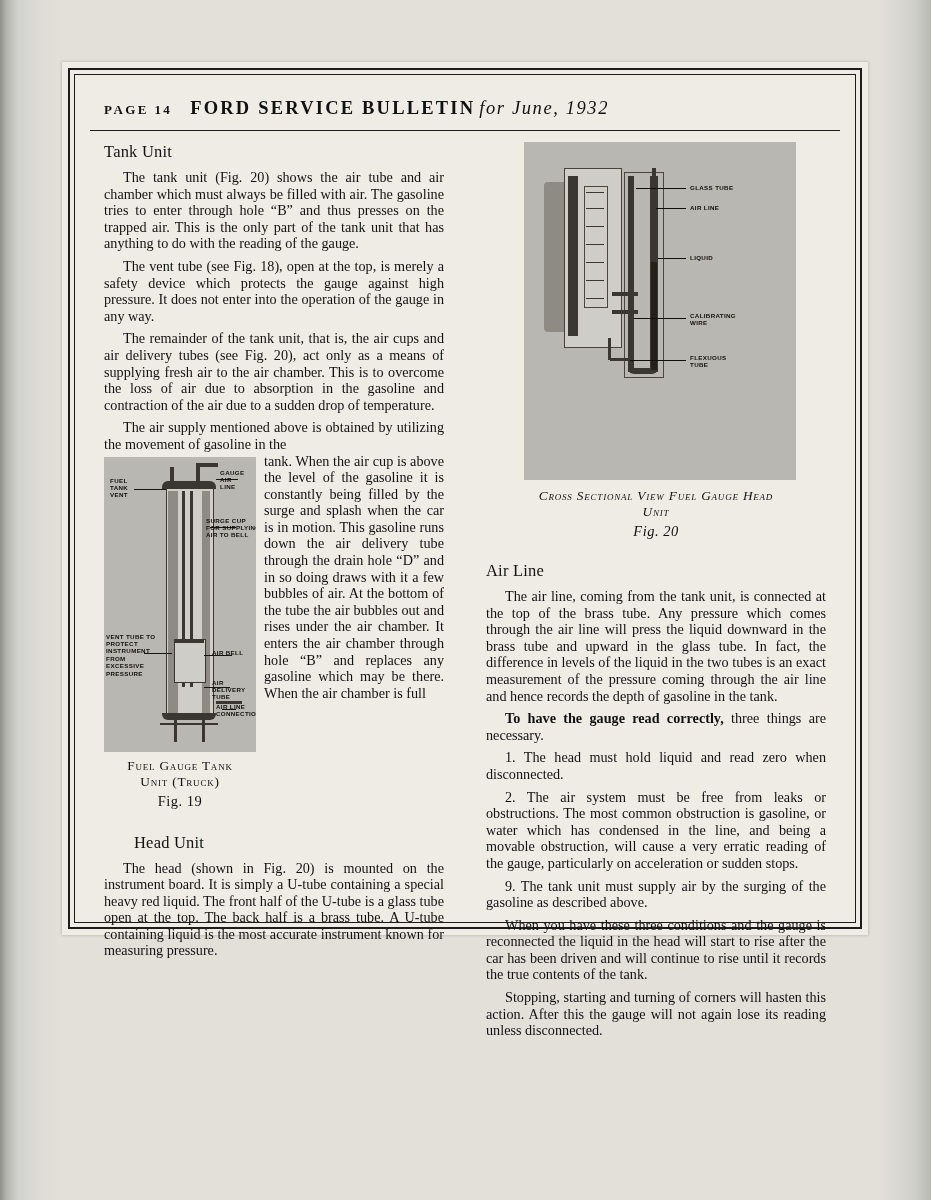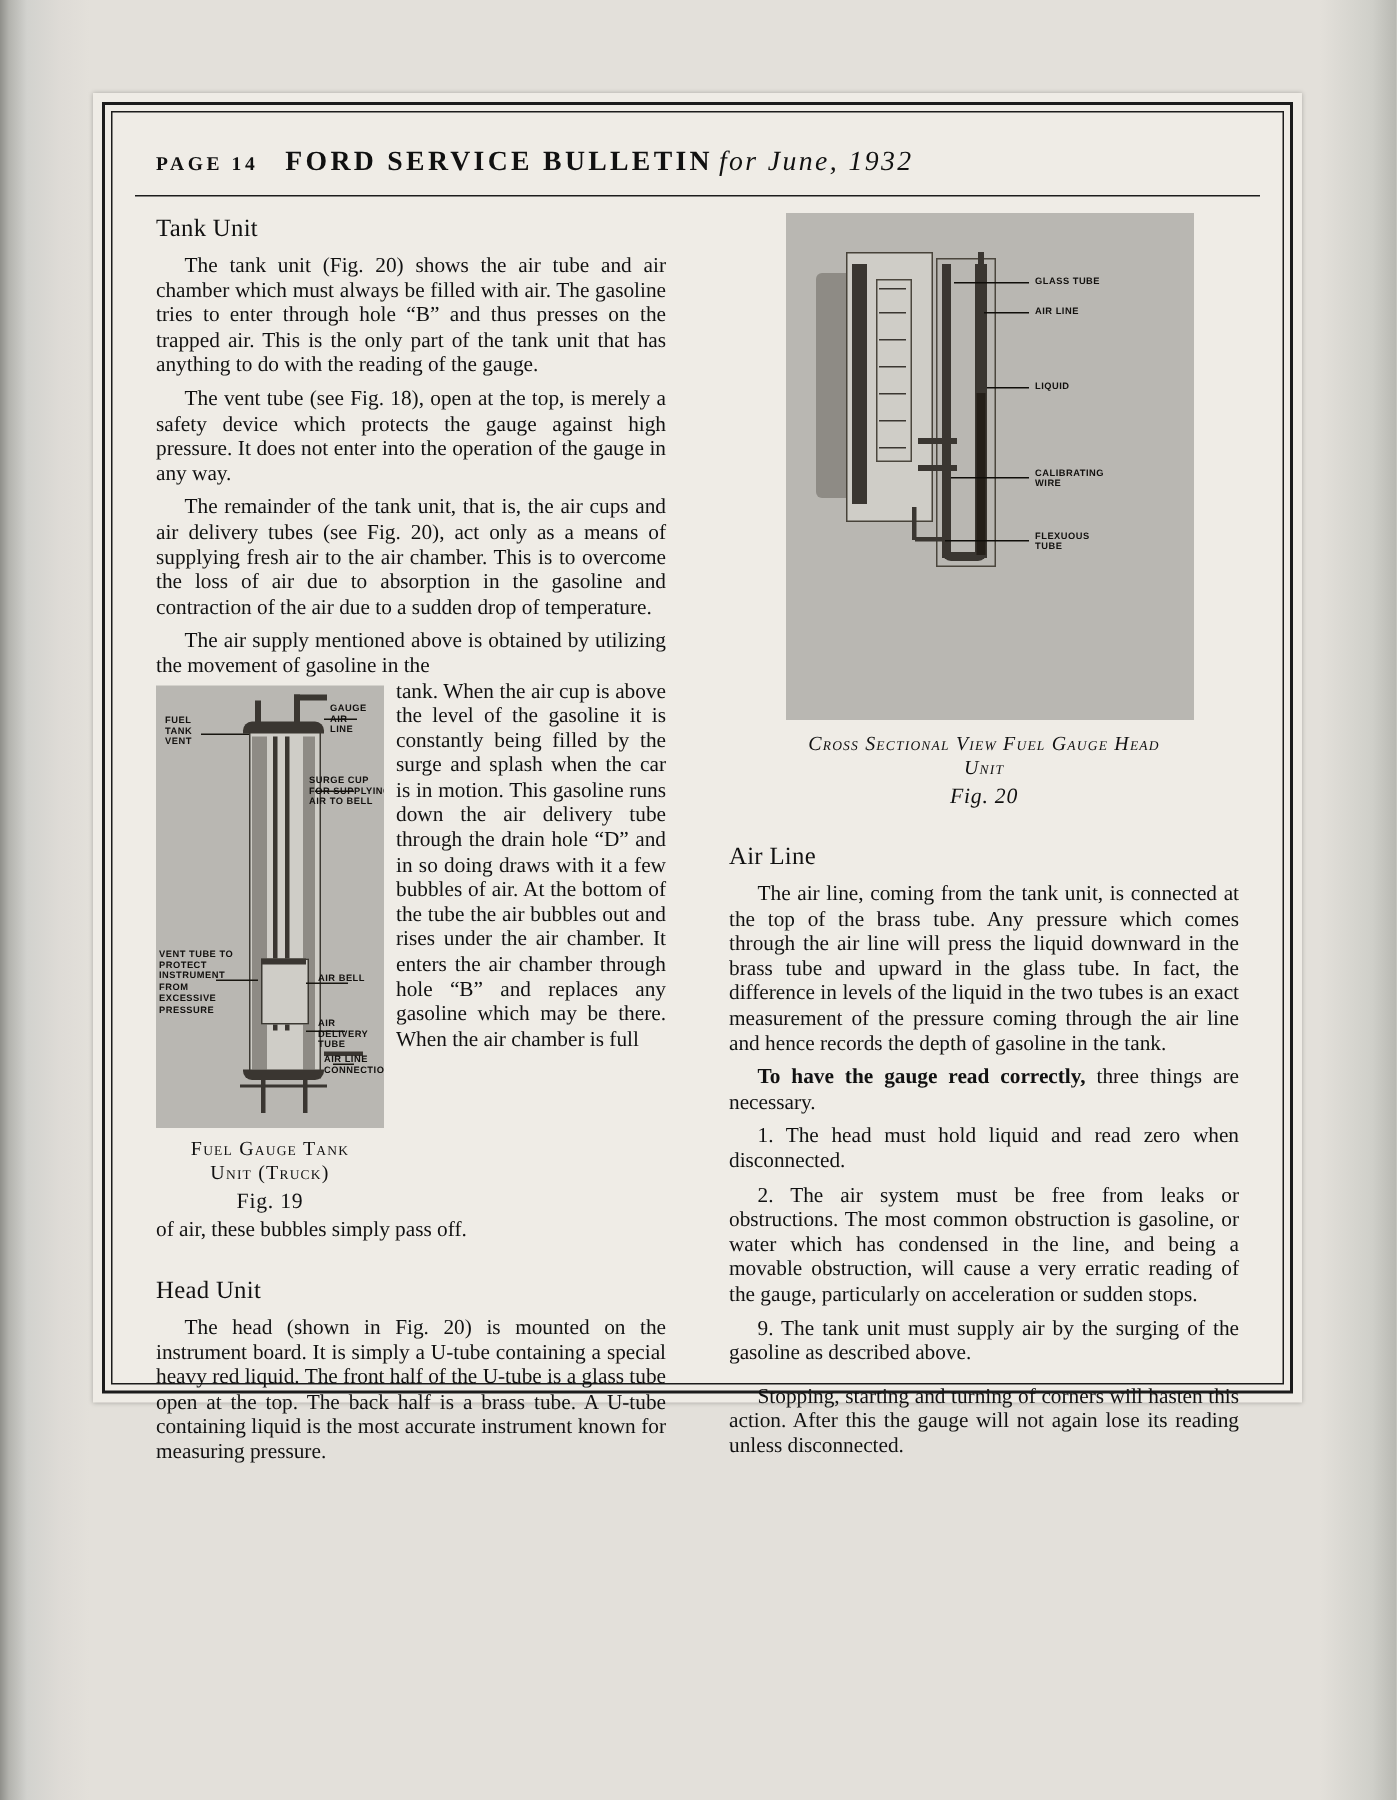--- a/index.html
+++ b/index.html
@@ -277,23 +277,22 @@
           </div>
           <div class="caption">
             <span class="smallcaps">Fuel Gauge Tank</span><br>
             <span class="smallcaps">Unit (Truck)</span>
             <span class="fig">Fig. 19</span>
           </div>
         </div>
 
         <div class="wrapflow">tank. When the air cup is above the level of the gasoline it is constantly being filled by the surge and splash when the car is in motion. This gasoline runs down the air delivery tube through the drain hole “D” and in so doing draws with it a few bubbles of air. At the bottom of the tube the air bubbles out and rises under the air chamber. It enters the air chamber through hole “B” and replaces any gasoline which may be there. When the air chamber is full</div>
         <div style="clear:both"></div>
-        <div class="wrapflow" style="margin-top:1px;">of air, these bubbles simply pass off.</div>
-
-        <h2 class="sect" style="margin-top:22px;">Head Unit</h2>
+
+        <h2 class="sect" style="margin-top:22px;margin-left:30px;">Head Unit</h2>
         <p class="body">The head (shown in Fig. 20) is mounted on the instrument board.  It is simply a U-tube containing a special heavy red liquid.  The front half of the U-tube is a glass tube open at the top.  The back half is a brass tube.  A U-tube containing liquid is the most accurate instrument known for measuring pressure.</p>
       </div>
 
       <div class="col col-right">
 
         <div class="fig20">
           <div class="imgbox">
 
             <div class="mid" style="left:20px; top:40px; width:36px; height:150px; border-radius:4px;"></div>
             <div class="light" style="left:40px; top:26px; width:56px; height:178px; border:1px solid #474239;"></div>
@@ -350,19 +349,20 @@
         <p class="body">The air line, coming from the tank unit, is connected at the top of the brass tube.  Any pressure which comes through the air line will press the liquid downward in the brass tube and upward in the glass tube.  In fact, the difference in levels of the liquid in the two tubes is an exact measurement of the pressure coming through the air line and hence records the depth of gasoline in the tank.</p>
         <div class="spacer6"></div>
         <p class="body"><b class="inline">To have the gauge read correctly,</b><span> three things are necessary.</span></p>
         <div class="spacer6"></div>
         <p class="body">1.   The head must hold liquid and read zero when disconnected.</p>
         <div class="spacer6"></div>
         <p class="body">2.   The air system must be free from leaks or obstructions.  The most common obstruction is gasoline, or water which has condensed in the line, and being a movable obstruction, will cause a very erratic reading of the gauge, particularly on acceleration or sudden stops.</p>
         <div class="spacer6"></div>
         <p class="body">9.   The tank unit must supply air by the surging of the gasoline as described above.</p>
         <div class="spacer6"></div>
+        <p class="body">When you have these three conditions and the gauge is reconnected the liquid in the head will start to rise after the car has been driven and will continue to rise until it records the true contents of the tank.</p>
         <div class="spacer6"></div>
         <p class="body">Stopping, starting and turning of corners will hasten this action.  After this the gauge will not again lose its reading unless disconnected.</p>
       </div>
 
     </div>
   </div>
 </div>
 
 </body></html>

